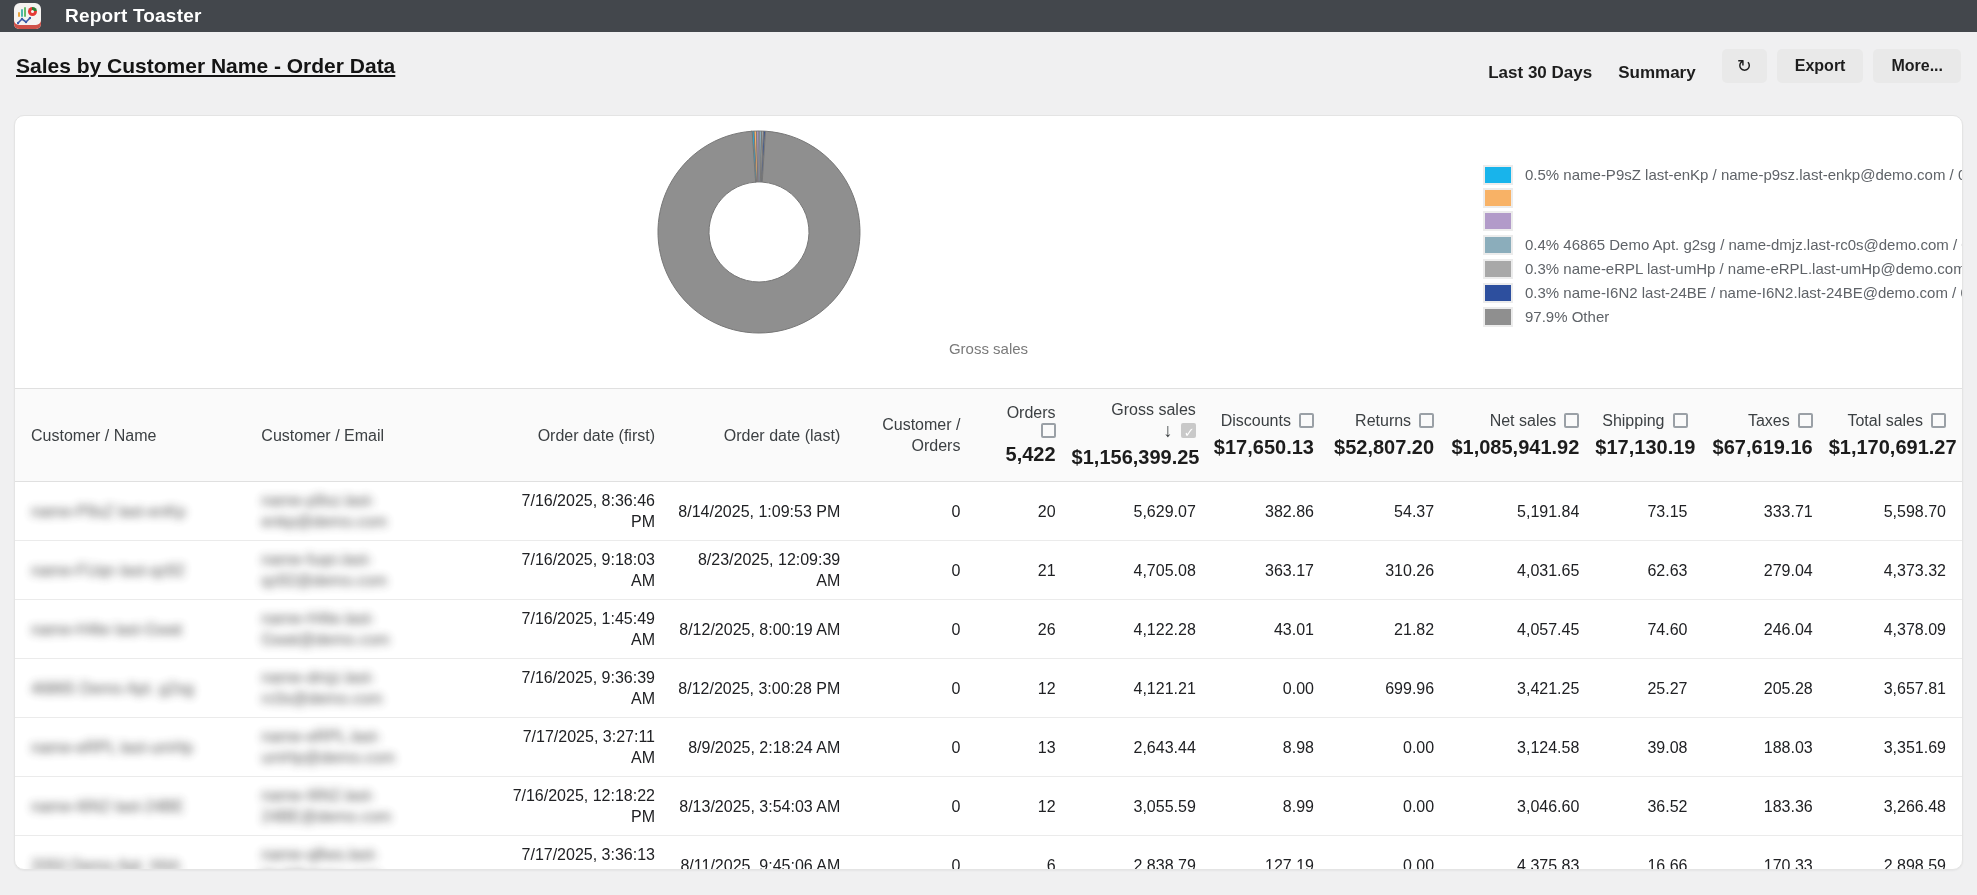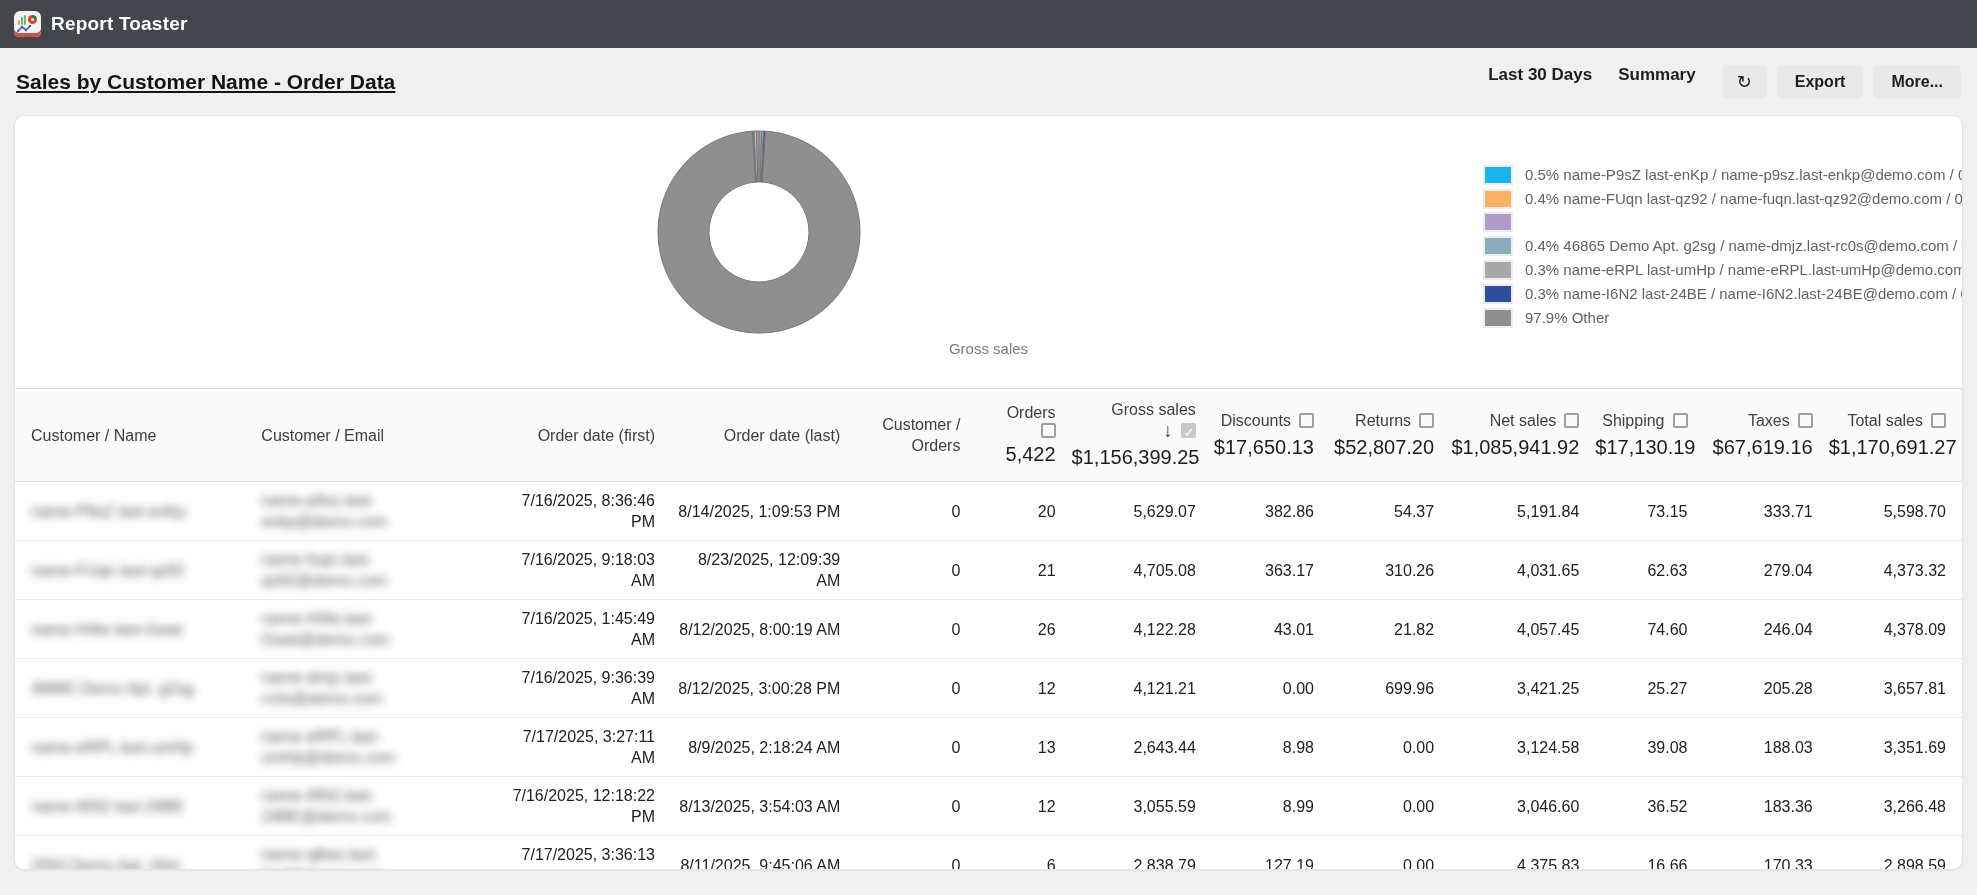--- a/index.html
+++ b/index.html
@@ -1,37 +1,37 @@
 <!DOCTYPE html>
 <html><head>
 <meta charset="utf-8">
 <style>
   * { margin:0; padding:0; box-sizing:border-box; }
   html,body { width:1977px; height:895px; overflow:hidden;
     font-family:"Liberation Sans","DejaVu Sans",sans-serif; background:#f0f0f1; color:#202124; }
 
   
-  .topbar { height:48px; background:#43474c; display:flex; align-items:center; padding:0 14px; gap:10px;text-align:right; }
+  .topbar { height:32px; background:#43474c; display:flex; align-items:center; padding:0 14px; gap:24px;text-align:right; }
   .logo { width:27px; height:26px; background:#f5f3f1; border-radius:6px 6px 5px 5px; position:relative;
           box-shadow:inset 0 -4px 0 #cf5148; overflow:hidden; }
   .logo .bars { position:absolute; left:4px; top:4px; display:flex; align-items:flex-end; gap:1px; height:10px; }
   .logo .bars i { display:block; width:2px; border-radius:1px; }
   .logo .bars i:nth-child(1){height:5px;background:#e8a33d;}
   .logo .bars i:nth-child(2){height:8px;background:#4db6ac;}
   .logo .bars i:nth-child(3){height:10px;background:#66bb6a;}
   .logo .pie { position:absolute; right:4px; top:4px; width:9px; height:9px; border-radius:50%;
           background:conic-gradient(#2e7d32 0 25%, #e53935 25% 100%); }
   .logo .pie::after { content:""; position:absolute; left:3px; top:3px; width:3px; height:3px; border-radius:50%; background:#f5f3f1; }
   .logo svg { position:absolute; left:3px; bottom:4px; }
   .app-title { color:#fff; font-size:19px; font-weight:700; letter-spacing:.2px; }
 
   
   .page-head { height:67px; display:flex; align-items:center; padding:0 16px; }
   .page-title { font-size:21px; font-weight:700; color:#141414;text-decoration:underline; }
-  .head-controls { margin-left:auto; display:flex; align-items:flex-start; gap:26px; }
+  .head-controls { margin-left:auto; display:flex; align-items:flex-end; gap:26px; }
   .head-label { font-size:17px; font-weight:600; color:#1d1d1d; cursor:pointer; }
   .btn-group { display:flex; gap:10px; }
   .btn { background:#e9e9e9; border:none; border-radius:5px; height:34px; padding:0 18px;
          font-family:inherit; font-size:16px; font-weight:600; color:#1d1d1d; cursor:pointer; display:flex; align-items:center; }
   .btn.icon-only { padding:0 15px; font-size:18px; font-weight:400; }
 
   
   .card { position:absolute; left:14px; top:115px; width:1949px; height:755px; background:#fff;
           border:1px solid #e4e4e4; border-radius:10px; box-shadow:0 1px 2px rgba(0,0,0,.05); overflow:hidden; }
 
@@ -47,21 +47,21 @@
 
   
   table { width:100%; border-collapse:collapse; table-layout:fixed; }
   thead th { background:#fafafa; border-top:1px solid #e0e0e0; border-bottom:1px solid #e0e0e0;
              padding:10px 16px 10px 0; vertical-align:middle; font-weight:400; }
   th.al, td.al { text-align:left; padding-left:16px; }
   th.ar, td.ar { text-align:right; }
   .h-line { font-size:16px; color:#3c4043; line-height:21px; }
   .h-line .h-label { cursor:pointer; }
   .h-ctrl { display:flex; justify-content:flex-end; align-items:center; gap:8px; line-height:21px; }
-  .h-total { font-size:20px; font-weight:400; color:#1c1c1c; line-height:28px; margin-top:2px; white-space:nowrap; }
+  .h-total { font-size:20px; font-weight:700; color:#1c1c1c; line-height:28px; margin-top:2px; white-space:nowrap; }
   .cb { display:inline-block; width:15px; height:15px; border:2px solid #9aa0a6; border-radius:2px;
         vertical-align:-2px; margin-left:8px; cursor:pointer; position:relative; }
   .h-ctrl .cb { margin-left:0; }
   .cb.checked { background:#c9c9c9; border-color:#c9c9c9; }
   .cb.checked::after { content:"✓"; position:absolute; left:1px; top:-3px; color:#fff; font-size:13px; font-weight:700; }
   .sort { font-size:19px; color:#3c4043; cursor:pointer; }
   tbody td { border-bottom:1px solid #ebebeb; padding:8px 16px 8px 0; font-size:16px; color:#202124; line-height:21px; }
   .blurred { filter:blur(4.5px); opacity:.85; color:#3a3a3a; display:inline-block; }
 </style>
 </head>
@@ -114,21 +114,20 @@
         <path d="M 109.48 2.21 A 101 101 0 1 1 96.17 2.23 L 99.62 53.11 A 50 50 0 1 0 106.21 53.10 Z" fill="#8f8f8f" stroke="#777" stroke-width="1"></path>
       </svg>
     <div class="chart-caption">Gross sales</div>
     <ul class="legend" id="legend">
         <li>
           <span class="swatch" style="background: rgb(24, 180, 235);"></span>
           <span class="ltext">0.5% name-P9sZ last-enKp / name-p9sz.last-enkp@demo.com / 0</span>
         </li>
         <li>
           <span class="swatch" style="background: rgb(248, 178, 102);"></span>
-          <span class="ltext">0.4% name-FUqn last-qz92 / name-fuqn.last-qz92@demo.com / 0</span>
         </li>
         <li>
           <span class="swatch" style="background: rgb(178, 155, 201);"></span>
         </li>
         <li>
           <span class="swatch" style="background: rgb(139, 173, 187);"></span>
           <span class="ltext">0.4% 46865 Demo Apt. g2sg / name-dmjz.last-rc0s@demo.com / 0</span>
         </li>
         <li>
           <span class="swatch" style="background: rgb(168, 168, 168);"></span>

